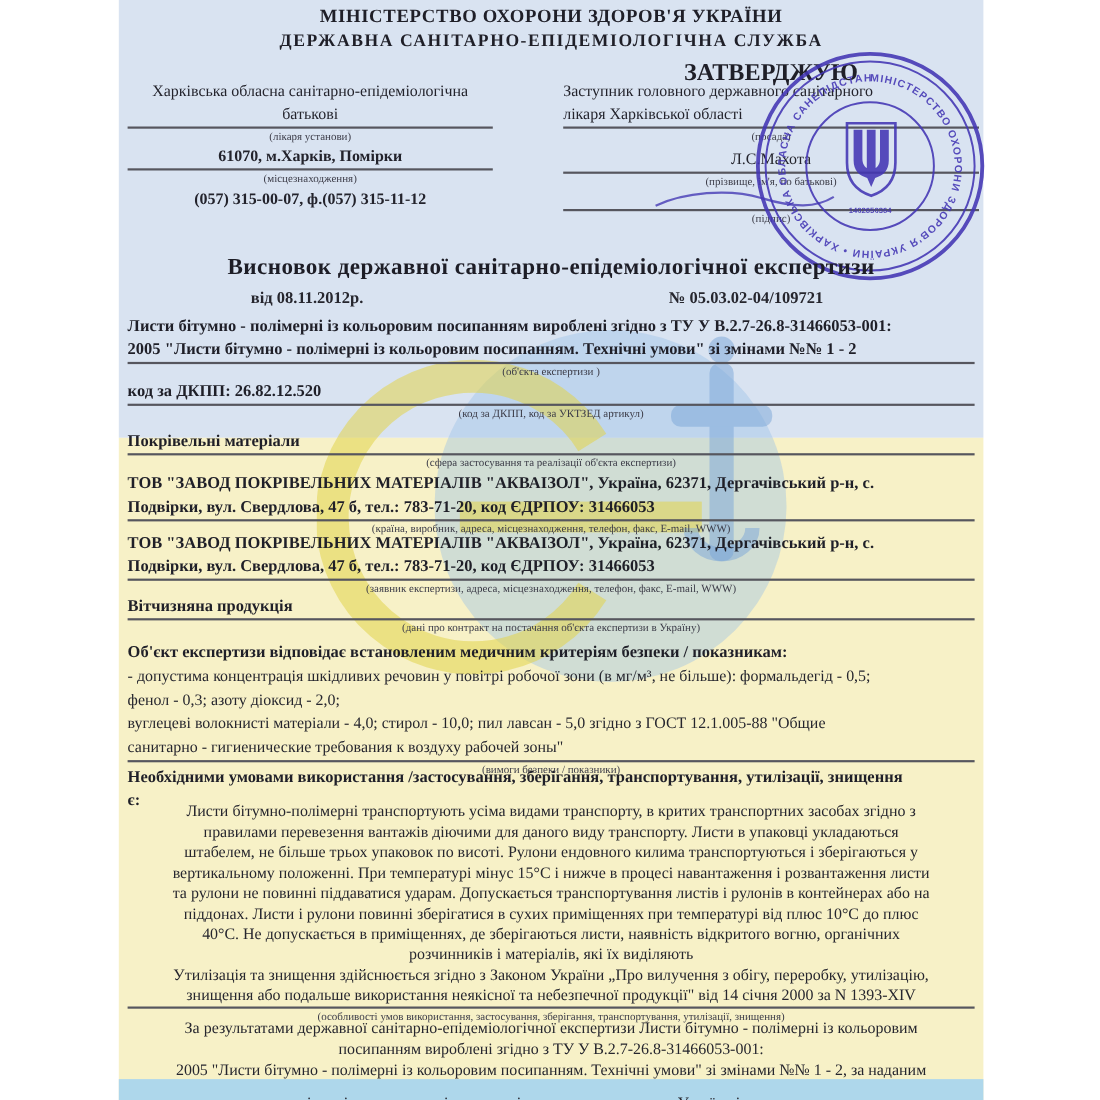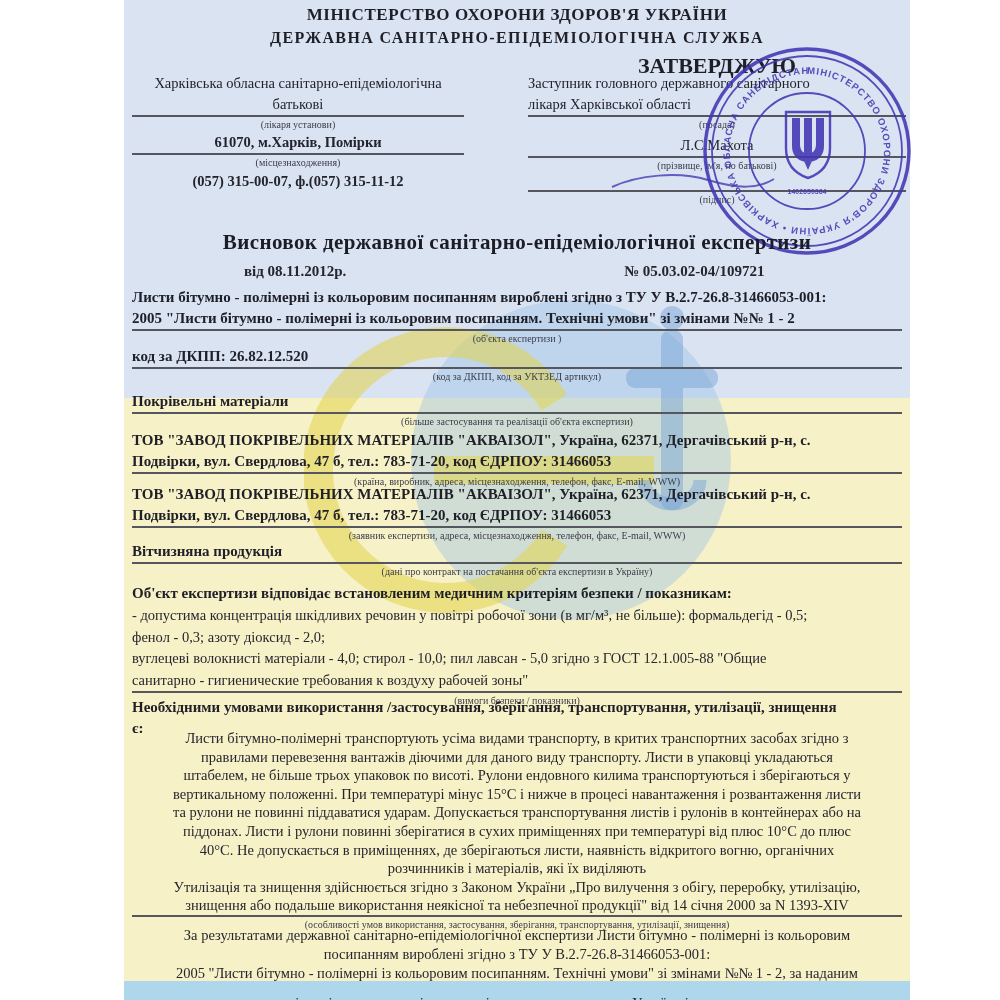--- a/index.html
+++ b/index.html
@@ -1,18 +1,18 @@
 <!DOCTYPE html>
 <html><head>
 <meta charset="utf-8">
 <style>
   html,body{margin:0;padding:0;}
   .page{position:relative;width:1000px;height:1000px;background:#ffffff;overflow:hidden;
         font-family:"Liberation Serif","DejaVu Serif",serif;color:#26262e;}
-  .doc{position:absolute;left:124px;top:0;width:786px;height:791px;}
+  .doc{position:absolute;left:108px;top:0;width:786px;height:791px;}
   .bg-blue{position:absolute;left:0;top:0;width:100%;height:398px;background:#d9e3f1;}
   .bg-yellow{position:absolute;left:0;top:398px;width:100%;height:602px;background:#f7f1c7;}
   .wm{position:absolute;left:180px;top:290px;width:460px;height:350px;}
   .content{position:absolute;left:0;top:0;width:100%;height:100%;}
   .sec{position:absolute;left:8px;right:8px;}
   .c{text-align:center;}
   .b{font-weight:bold;}
   .hdr{font-size:17px;font-weight:bold;letter-spacing:.6px;text-align:center;color:#1f1f28;}
   .hdr2{font-size:16px;letter-spacing:1.4px;}
   .approve{font-size:22px;font-weight:bold;text-align:center;color:#1f1f28;}
@@ -106,21 +106,21 @@
         <div class="cap">(об'єкта експертизи )</div>
       </div>
 
       <div class="sec" style="top:346px;">
         <div class="fv u">код за ДКПП: 26.82.12.520</div>
         <div class="cap">(код за ДКПП, код за УКТЗЕД артикул)</div>
       </div>
 
       <div class="sec" style="top:391px;">
         <div class="fv u">Покрівельні матеріали</div>
-        <div class="cap">(більше застосування та реалізації об'єкта експертизи)</div>
+        <div class="cap">(сфера застосування та реалізації об'єкта експертизи)</div>
       </div>
 
       <div class="sec" style="top:430px;">
         <div class="fv">ТОВ "ЗАВОД ПОКРІВЕЛЬНИХ МАТЕРІАЛІВ "АКВАІЗОЛ",  Україна,  62371, Дергачівський р-н, с.</div>
         <div class="fv u">Подвірки, вул. Свердлова, 47 б, тел.: 783-71-20, код ЄДРПОУ: 31466053</div>
         <div class="cap">(країна, виробник, адреса,  місцезнаходження,  телефон, факс, E-mail, WWW)</div>
       </div>
 
       <div class="sec" style="top:484px;">
         <div class="fv">ТОВ "ЗАВОД ПОКРІВЕЛЬНИХ МАТЕРІАЛІВ "АКВАІЗОЛ",  Україна,  62371, Дергачівський р-н, с.</div>

